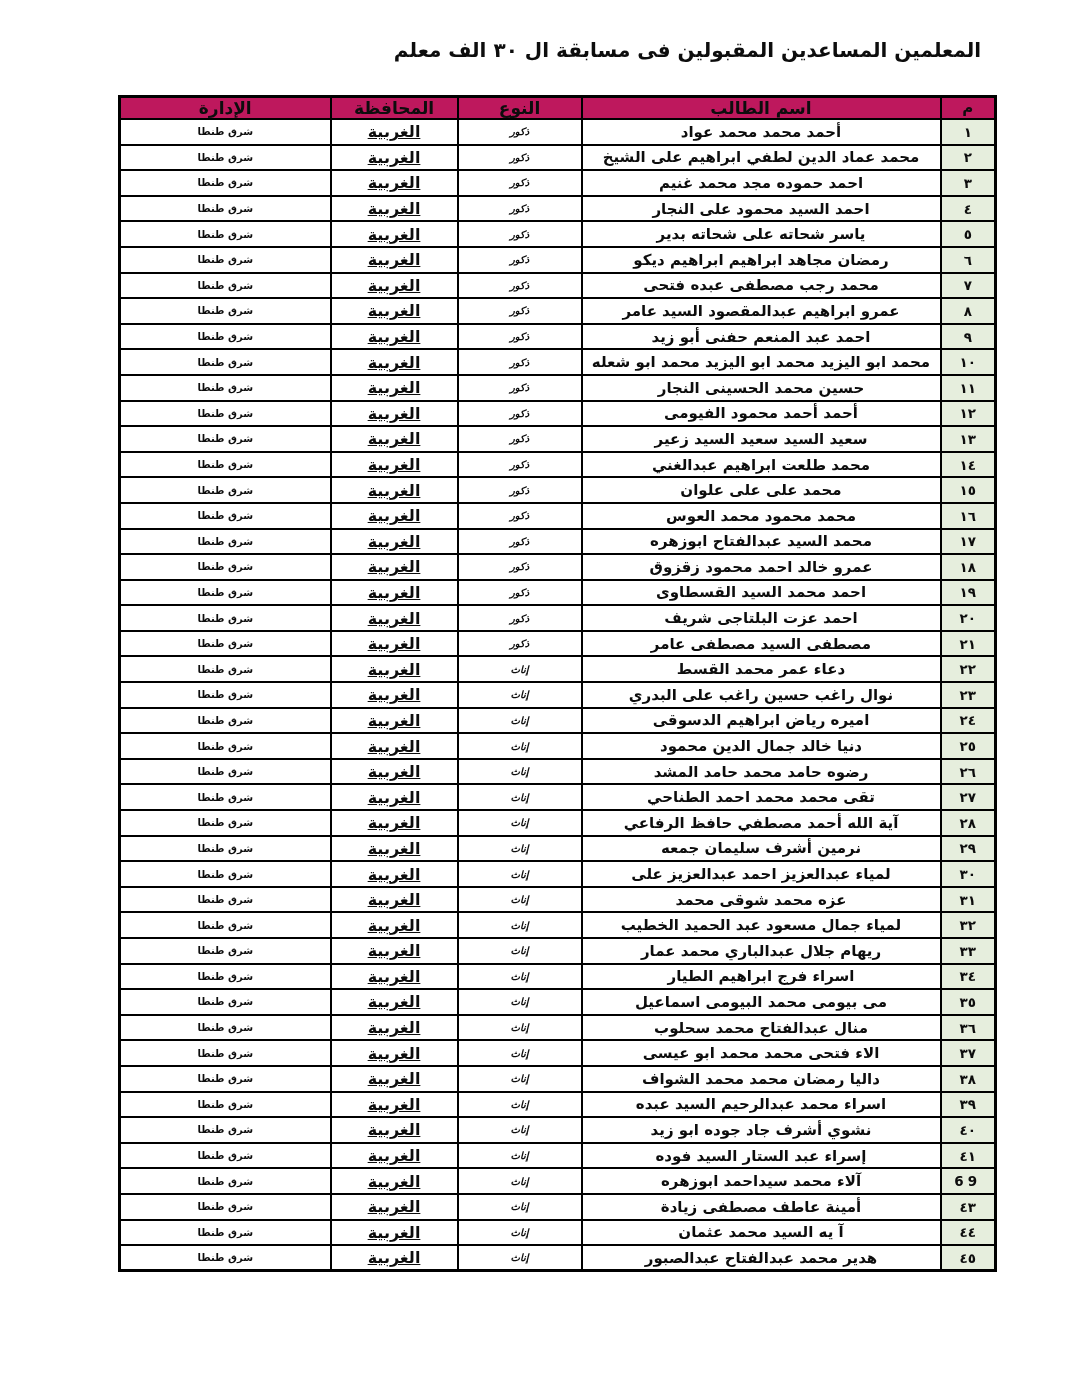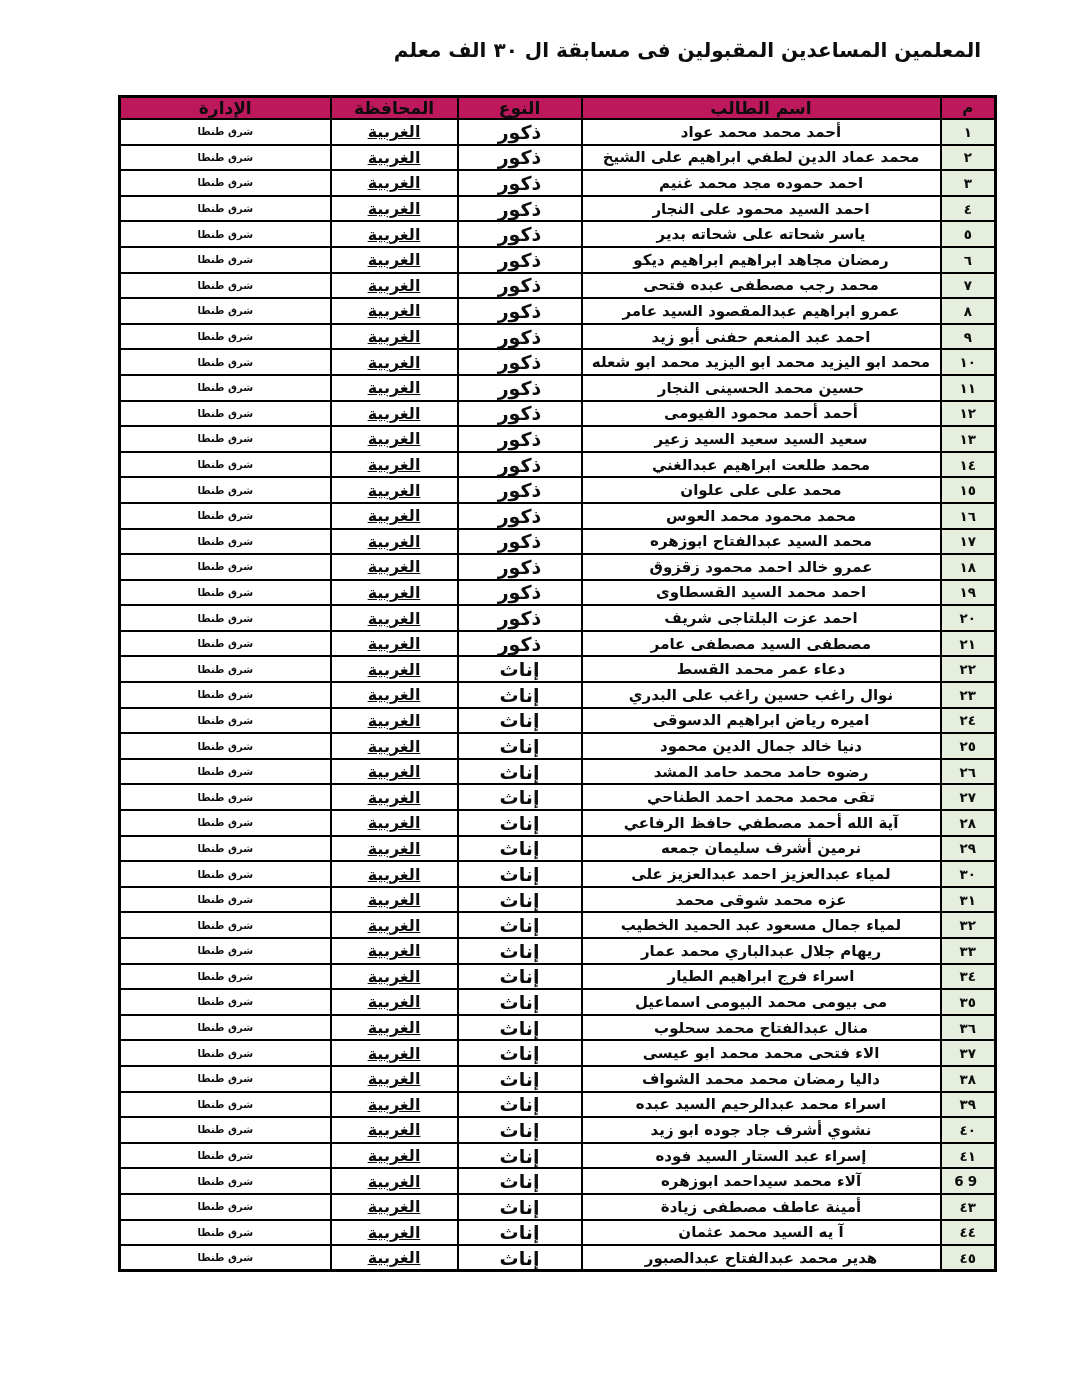--- a/index.html
+++ b/index.html
@@ -47,21 +47,21 @@
     background: #be185d;
   }
   table.roster thead th.col-no { font-size: 15px; }
   table.roster tbody td { height: 25.6px; }
   td.col-no {
     background: #e6eedd;
     font-size: 13.5px;
     letter-spacing: 4px;
   }
   td.col-name { font-size: 15px; }
-  td.col-gender { font-size: 19px; }
+  td.col-gender { font-size: 10px; font-style: italic; }
   td.col-gov { font-size: 16px; text-decoration: underline; }
   td.col-admin { font-size: 10px; }
 </style>
 </head>
 <body>
 
 <div class="page-title">المعلمين المساعدين المقبولين فى مسابقة ال ٣٠ الف معلم</div>
 
 <table class="roster">
   <colgroup>

